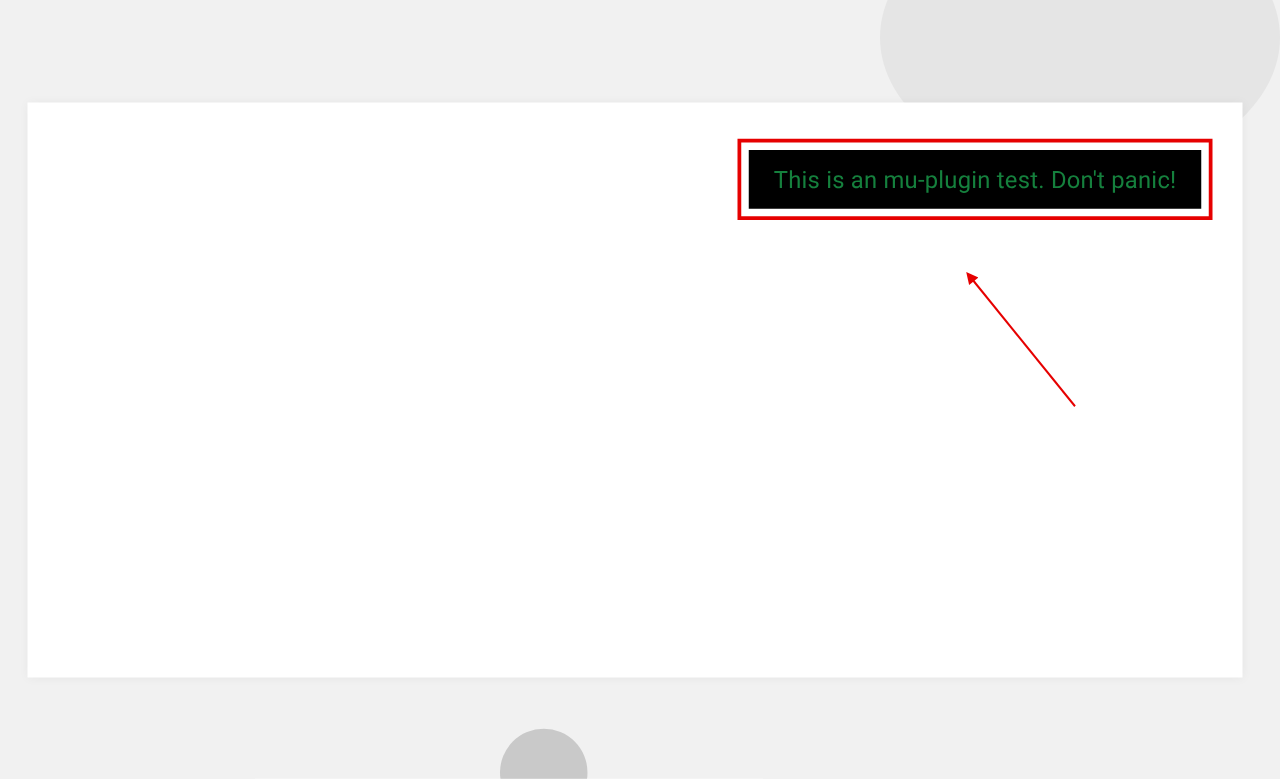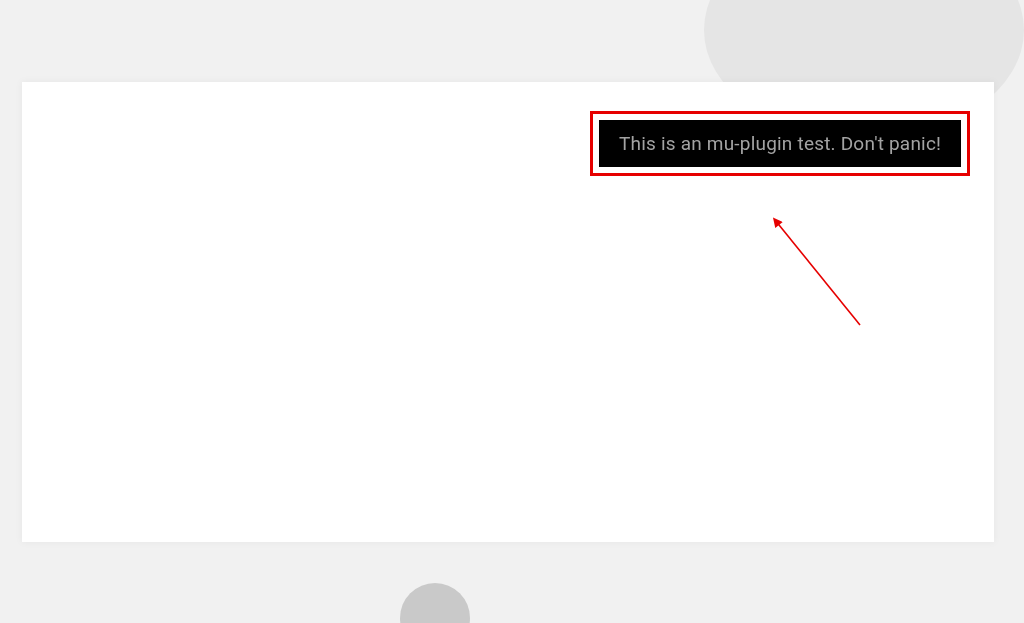--- a/index.html
+++ b/index.html
@@ -50,21 +50,21 @@
       position: absolute;
       top: 111px;
       left: 590px;
       border: 3px solid #e60000;
       padding: 6px;
       background: #ffffff;
       z-index: 5;
     }
     .notice-box-inner {
       background: #000000;
-      color: #a3a3a3;
+      color: #15803d;
       padding: 12px 20px;
       font-size: 19px;
       font-weight: 400;
       letter-spacing: 0.2px;
     }
     .annotation-arrow {
       position: absolute;
       top: 210px;
       left: 765px;
       z-index: 4;

